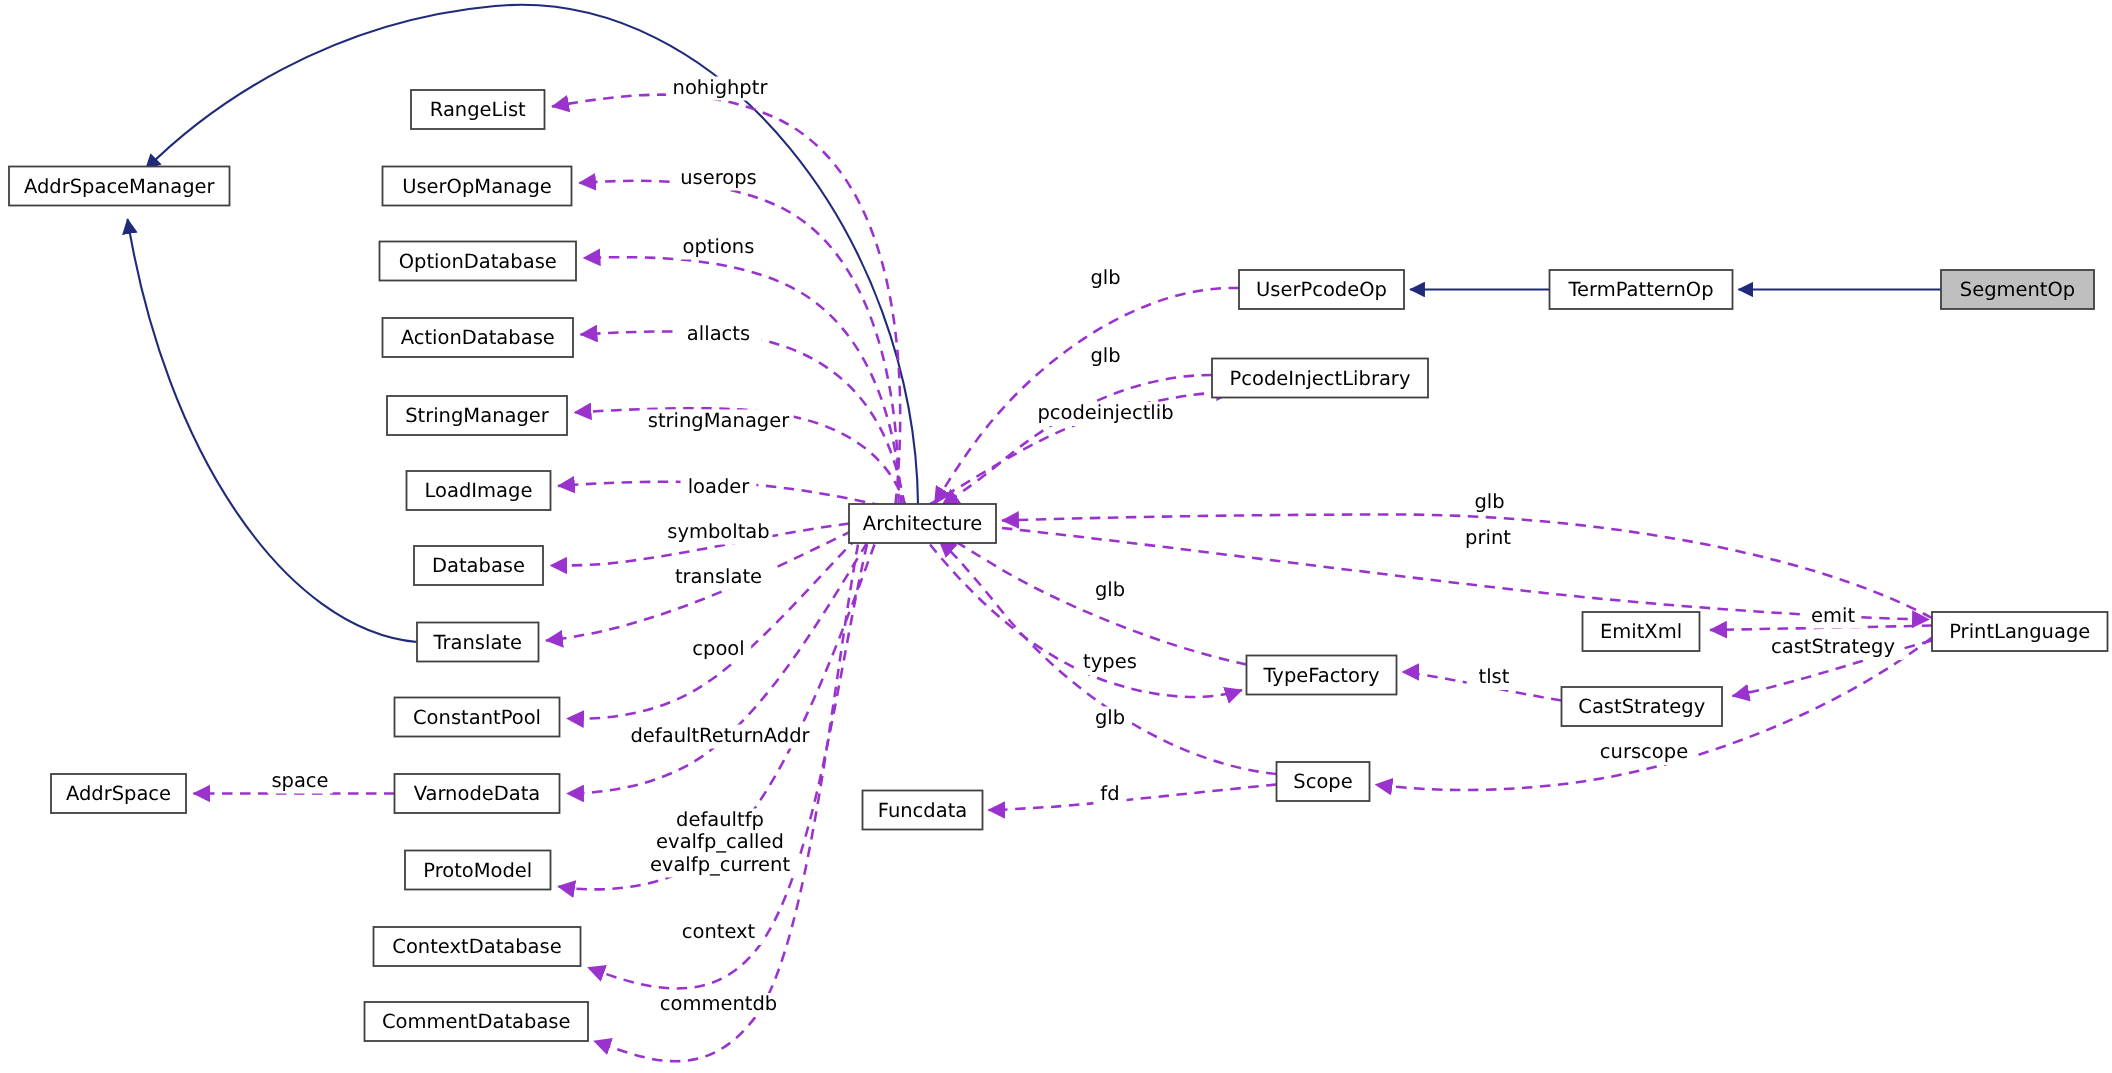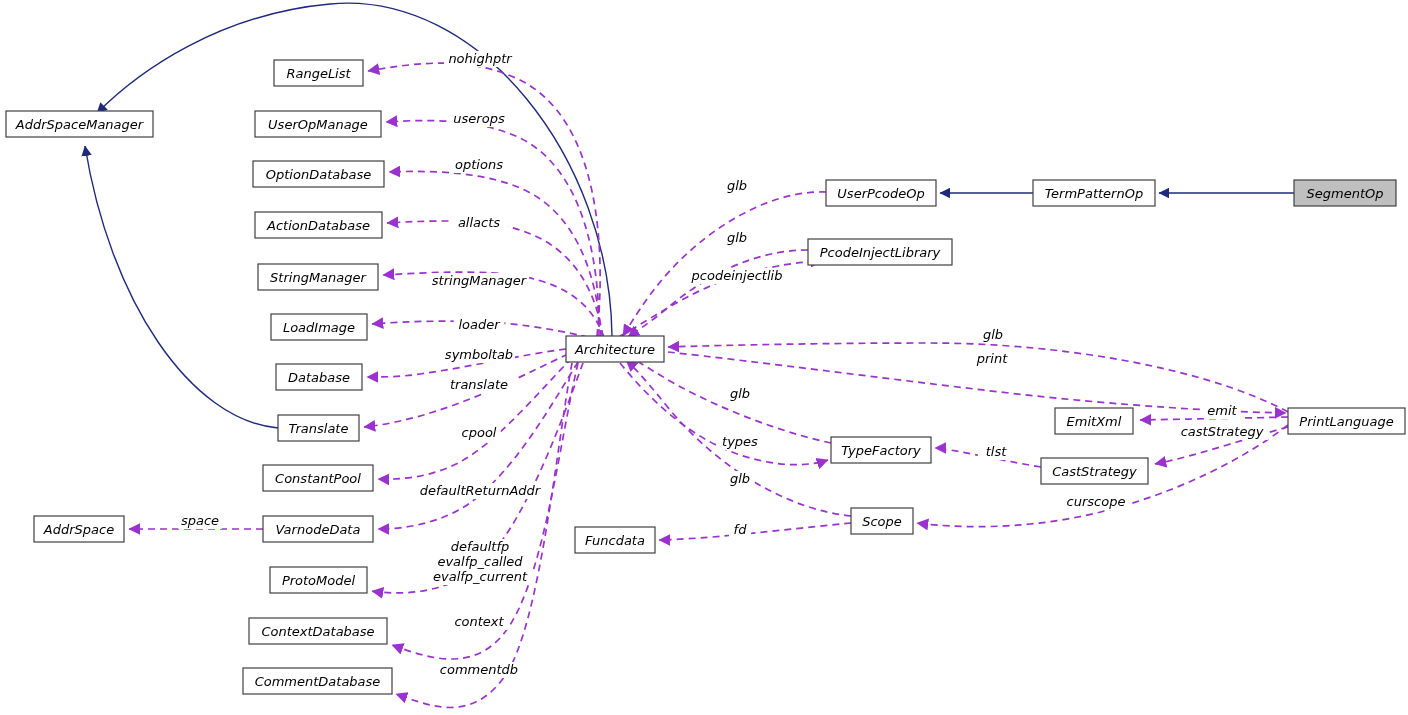--- a/index.html
+++ b/index.html
@@ -7,21 +7,20 @@
     padding: 0;
     background: #ffffff;
   }
   #diagram-root {
     position: relative;
     width: 1408px;
     height: 715px;
     background: #ffffff;
     font-family: "DejaVu Sans", sans-serif;
     overflow: hidden;
-    font-style: italic;
   }
   svg#graph {
     position: absolute;
     left: 0;
     top: 0;
     width: 1408px;
     height: 715px;
   }
   .nodebox {
     fill: #ffffff;

